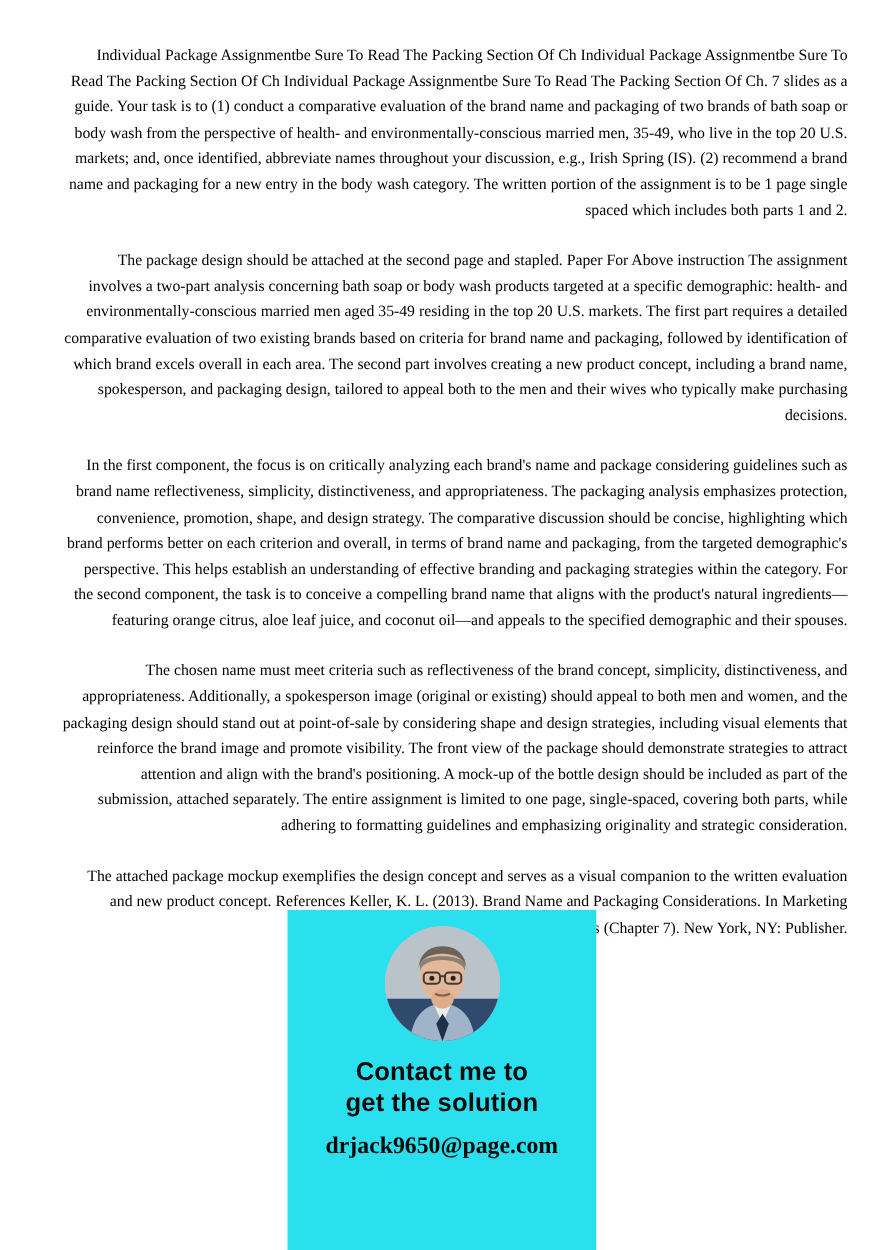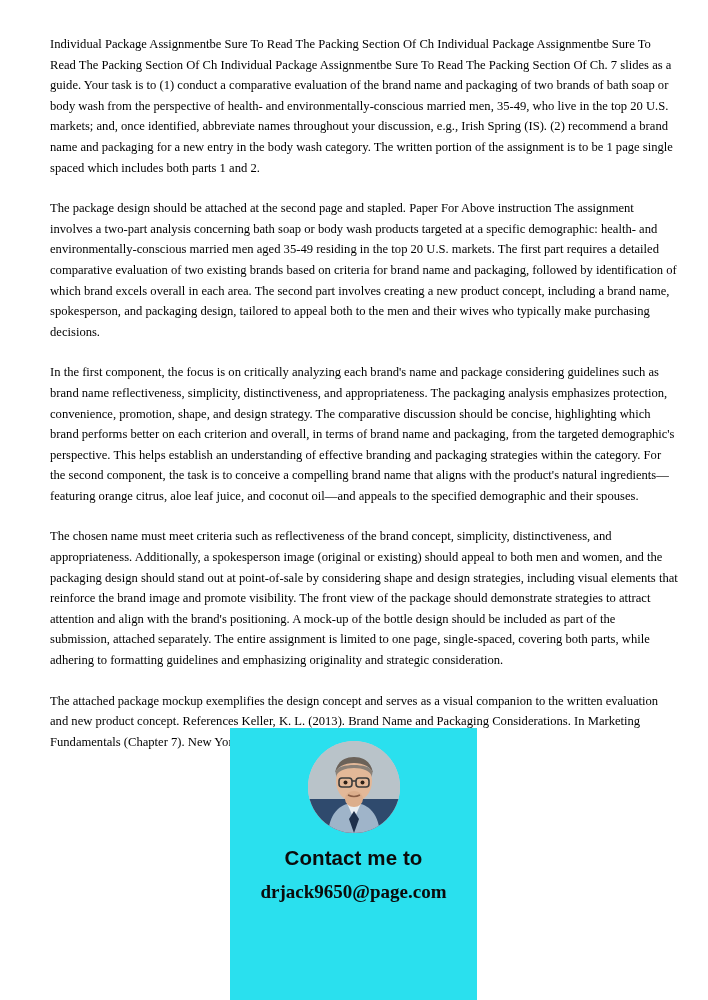--- a/index.html
+++ b/index.html
@@ -25,21 +25,21 @@
   }
   .doc-body {
     position: absolute;
     left: 50px;
     top: 34px;
     width: 628px;
   }
   .para {
     font-size: 12.6px;
     line-height: 20.6px;
-    text-align: left;
+    text-align: right;
     margin: 0 0 20px 0;
     white-space: pre-wrap;
   }
   .para:last-child { margin-bottom: 0; }
 
   
   .overlay-card {
     position: absolute;
     left: 230px;
     top: 728px;
@@ -115,17 +115,18 @@
         <rect x="31" y="37" width="13" height="9" rx="3" fill="none" stroke="#3b3b3b" stroke-width="1.6"></rect>
         <rect x="48" y="37" width="13" height="9" rx="3" fill="none" stroke="#3b3b3b" stroke-width="1.6"></rect>
         <line x1="44" y1="40" x2="48" y2="40" stroke="#3b3b3b" stroke-width="1.6"></line>
         <circle cx="37.5" cy="41.5" r="2" fill="#2c2017"></circle>
         <circle cx="54.5" cy="41.5" r="2" fill="#2c2017"></circle>
         <path d="M40 54 Q46 57 52 54" stroke="#8a5d44" stroke-width="1.6" fill="none"></path>
       </svg>
     </div>
     <div class="overlay-text-block">
       <div class="overlay-line">Contact me to</div>
+      <div class="overlay-line">get the solution</div>
     </div>
     <div class="overlay-email">drjack9650@page.com</div>
   </div>
 
 </div>
 
 </body></html>

